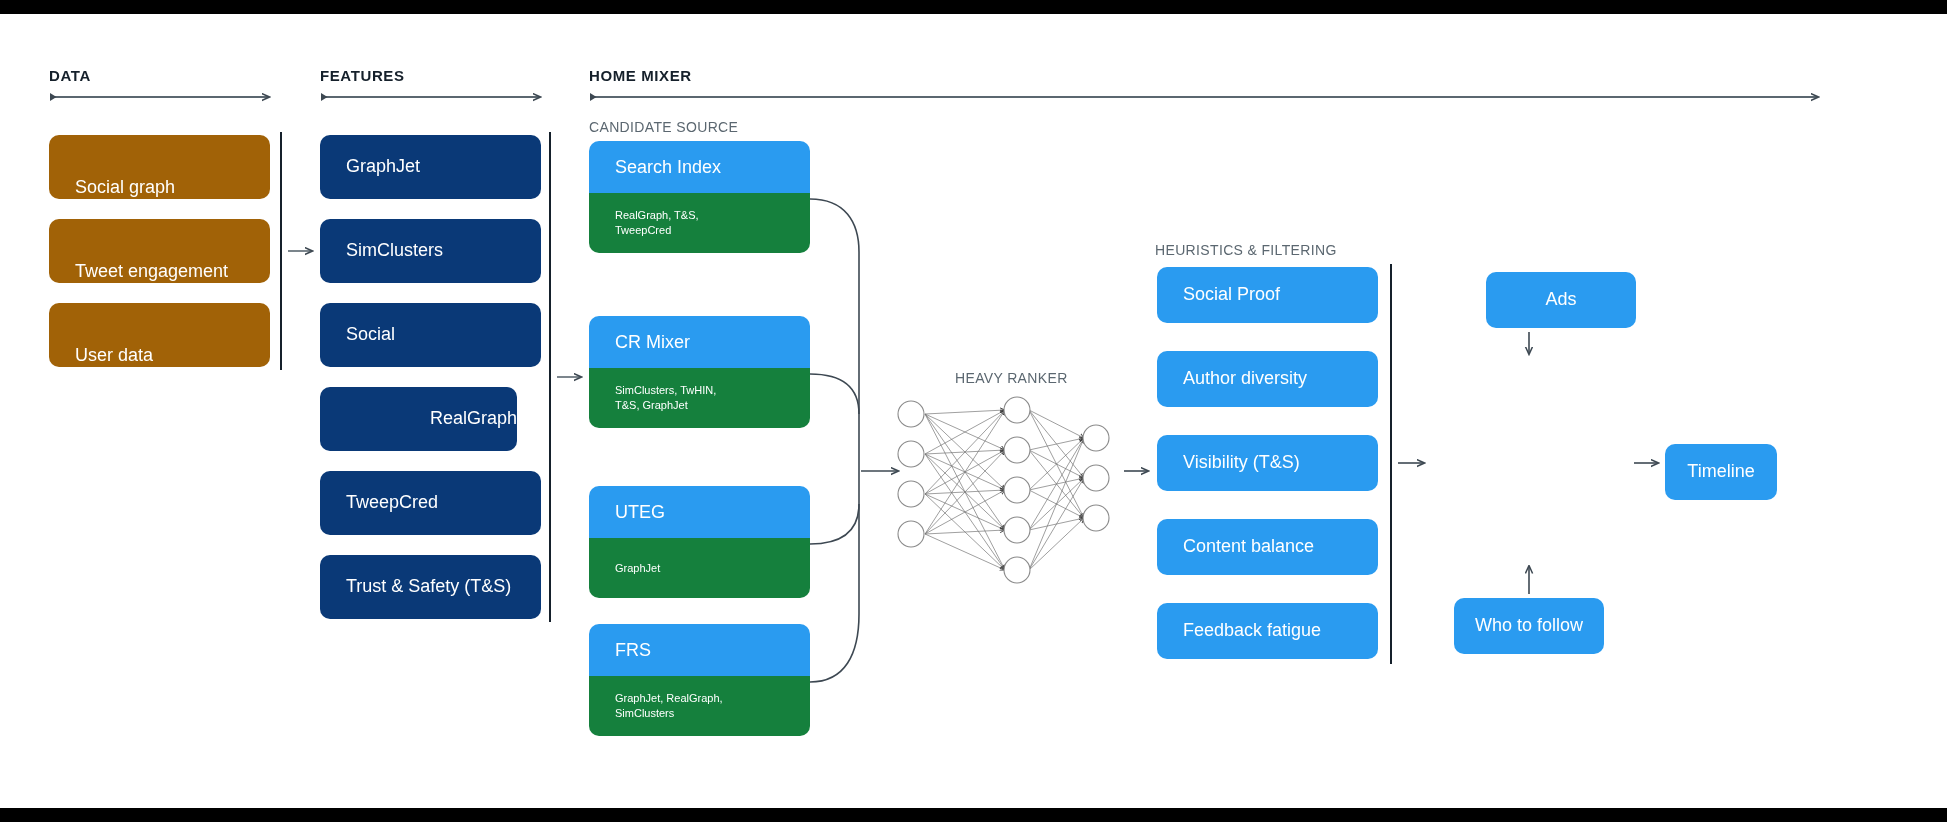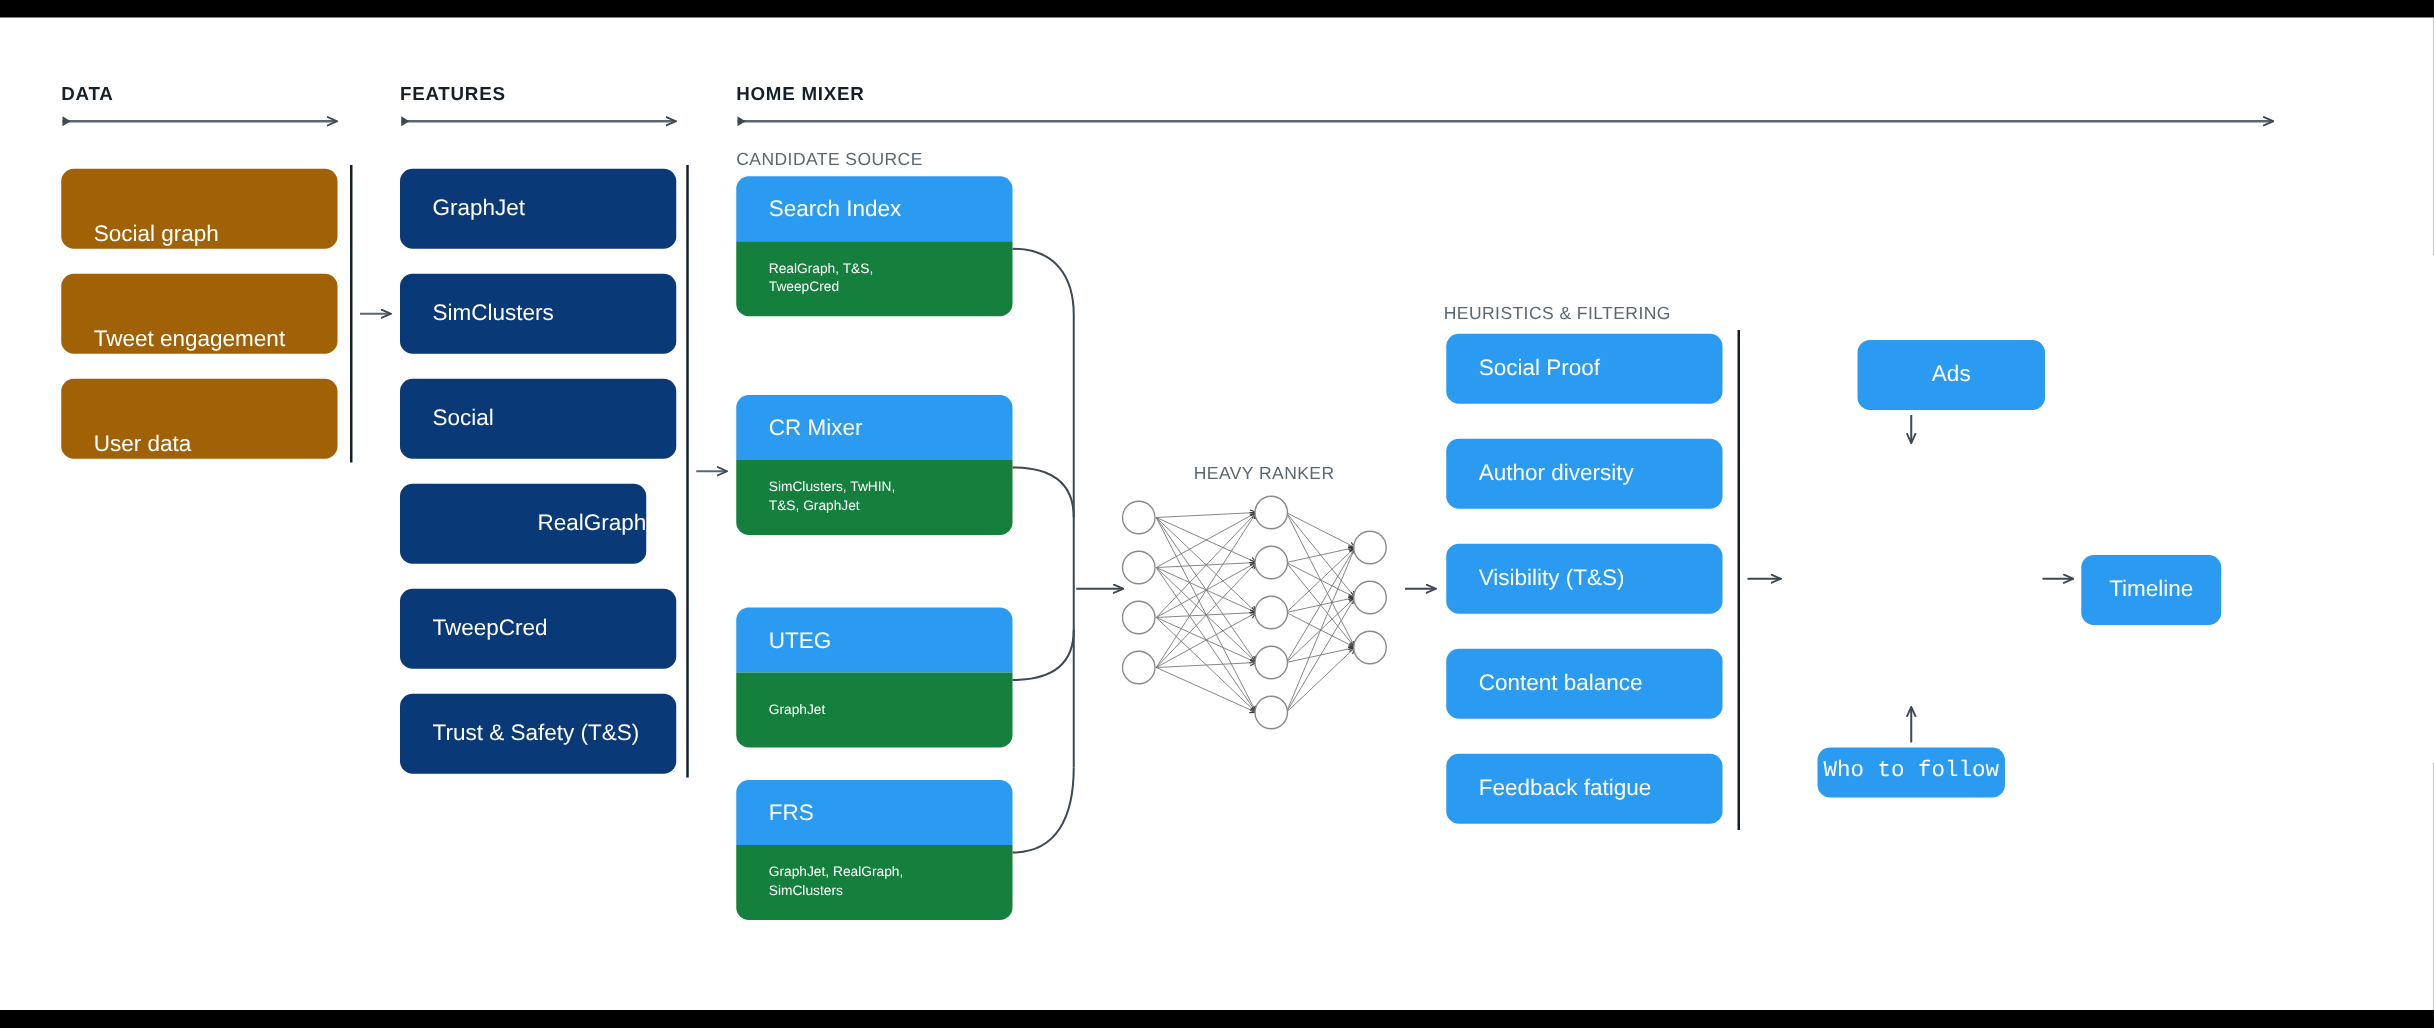--- a/index.html
+++ b/index.html
@@ -167,21 +167,21 @@
   <div class="box b-light abs" style="left:1157px; top:589px; width:221px; height:56px;">
     <span>Feedback fatigue</span>
   </div>
   <div class="vrule" style="left:1390px; top:250px; height:400px;"></div>
 
   <div class="box b-light center abs" style="left:1454px; top:258px; width:150px; height:56px;margin-left:32px;">
     <span>Ads</span>
   </div>
 
 
-  <div class="box b-light center abs" style="left:1454px; top:584px; width:150px; height:40px;font-family:Liberation Mono, monospace;">
+  <div class="box b-light center abs" style="left:1454px; top:584px; width:150px; height:56px;">
     <span>Who to follow</span>
   </div>
 
   <div class="box b-light center abs" style="left:1665px; top:430px; width:112px; height:56px;">
     <span>Timeline</span>
   </div>
 
   <svg class="overlay" viewBox="0 0 1947 794">
     <defs>
       <marker id="ah" markerWidth="9" markerHeight="9" refX="7.5" refY="4.2" orient="auto" markerUnits="userSpaceOnUse">

